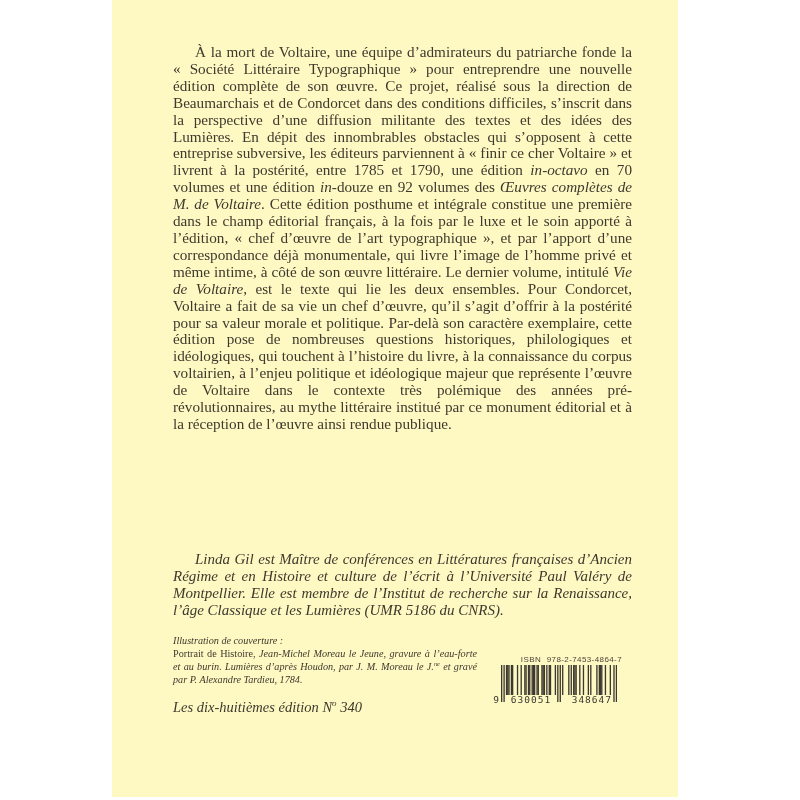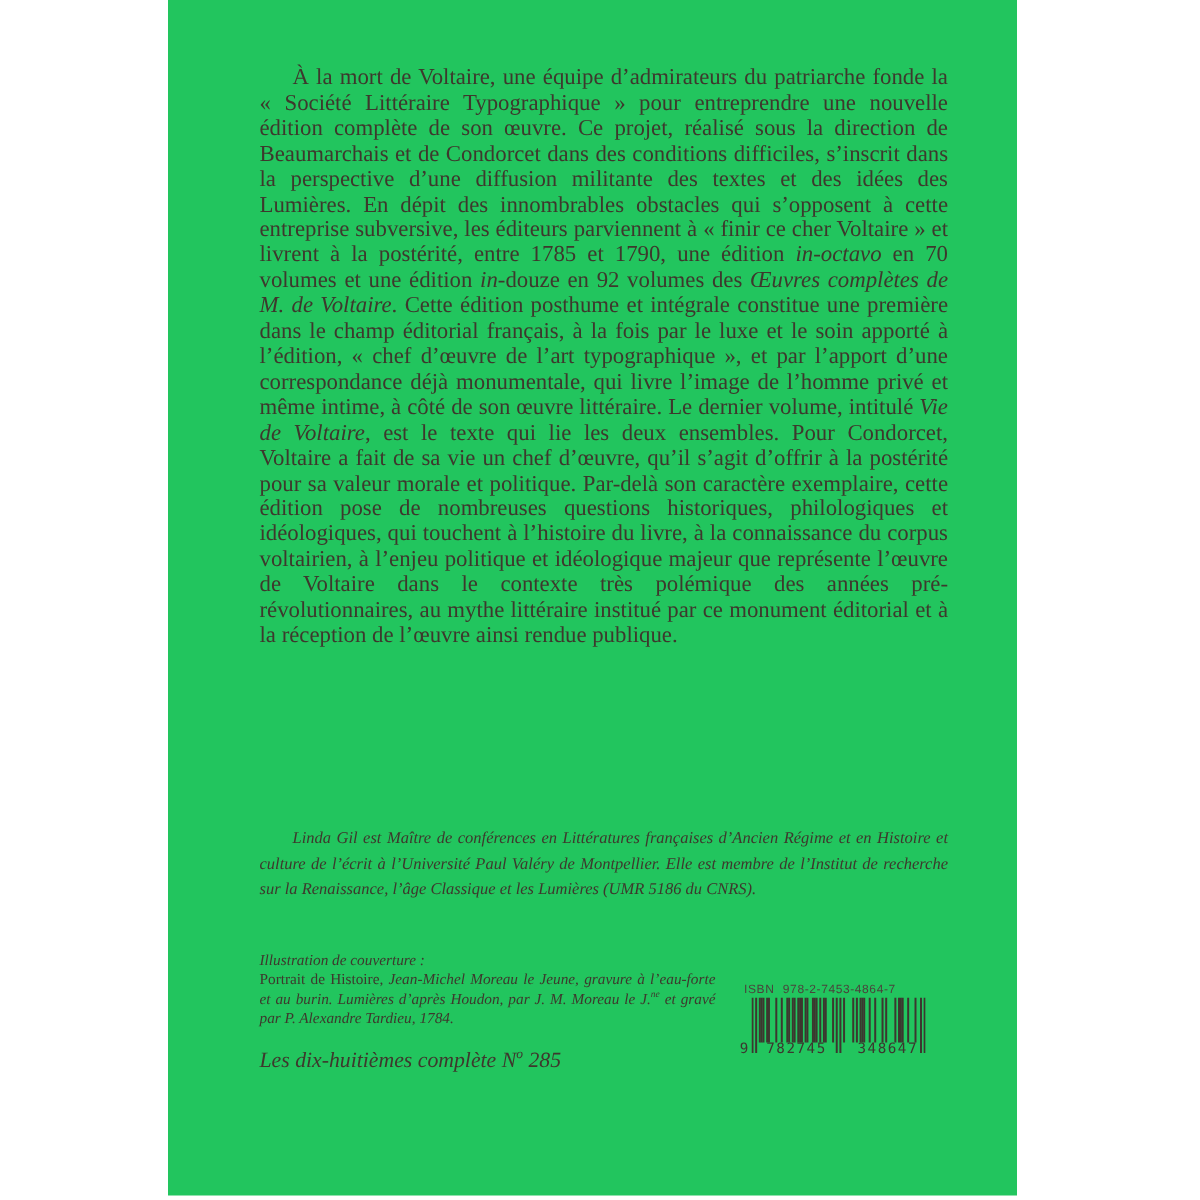--- a/index.html
+++ b/index.html
@@ -1,49 +1,49 @@
 <!DOCTYPE html>
 <html><head>
 <meta charset="utf-8">
 <style>
   html,body{margin:0;padding:0;width:800px;height:800px;background:#ffffff;overflow:hidden;}
   .cover{
     position:absolute;left:112px;top:0;width:566px;height:797px;
-    background:#22c55e;color:#3e382d;
+    background:#fef9c3;color:#3e382d;
     font-family:"Liberation Serif", serif;
   }
   .synopsis{
     position:absolute;left:61px;top:44px;width:459px;
     font-size:15.2px;line-height:16.9px;text-align:justify;
   }
   .synopsis p{margin:0;text-indent:22px;}
   .bio{
     position:absolute;left:61px;top:551px;width:459px;
-    font-size:11px;line-height:17px;text-align:justify;
+    font-size:15px;line-height:17px;text-align:justify;
     font-style:italic;text-indent:22px;margin:0;
   }
   .credits{
     position:absolute;left:61px;top:634px;width:304px;
     font-size:10.2px;line-height:13px;text-align:justify;
   }
   .credits .heading{font-style:italic;margin:0;}
   .credits .body{margin:0;}
   .series{
     position:absolute;left:61px;top:699px;
     font-size:14.5px;font-style:italic;
   }
   .it{font-style:italic;}
   sup{font-size:62%;vertical-align:super;line-height:0;}
   .barcode-block{
     position:absolute;left:384px;top:655px;width:126px;
   }
   .isbn{
     font-family:"Liberation Sans", sans-serif;
     font-size:8px;letter-spacing:0.4px;word-spacing:3px;
-    color:#4a443c;text-align:left;margin:0 0 1px 0;white-space:nowrap;
+    color:#4a443c;text-align:right;margin:0 0 1px 0;white-space:nowrap;
   }
   .bars{position:relative;width:116px;height:40px;margin-left:5px;}
   .bars svg{display:block;}
   .bc-digit{
     position:absolute;top:29px;height:11px;
     font-family:"DejaVu Sans Mono", monospace;
     font-size:9.5px;color:#3c372f;text-align:center;letter-spacing:1px;
   }
   .bc-first{left:-10px;width:10px;letter-spacing:0;}
   .bc-left{left:6px;width:48px;}
@@ -58,21 +58,21 @@
     <p><span>À la mort de Voltaire, une équipe d’admirateurs du patriarche fonde la « Société Littéraire Typographique » pour entreprendre une nouvelle édition complète de son œuvre. Ce projet, réalisé sous la direction de Beaumarchais et de Condorcet dans des conditions difficiles, s’inscrit dans la perspective d’une diffusion militante des textes et des idées des Lumières. En dépit des innombrables obstacles qui s’opposent à cette entreprise subversive, les éditeurs parviennent à « finir ce cher Voltaire » et livrent à la postérité, entre 1785 et 1790, une édition </span><span class="it">in-octavo</span><span> en 70 volumes et une édition </span><span class="it">in</span><span>-douze en 92 volumes des </span><span class="it">Œuvres complètes de M. de Voltaire</span><span>. Cette édition posthume et intégrale constitue une première dans le champ éditorial français, à la fois par le luxe et le soin apporté à l’édition, « chef d’œuvre de l’art typographique », et par l’apport d’une correspondance déjà monumentale, qui livre l’image de l’homme privé et même intime, à côté de son œuvre littéraire. Le dernier volume, intitulé </span><span class="it">Vie de Voltaire</span><span>, est le texte qui lie les deux ensembles. Pour Condorcet, Voltaire a fait de sa vie un chef d’œuvre, qu’il s’agit d’offrir à la postérité pour sa valeur morale et politique. Par-delà son caractère exemplaire, cette édition pose de nombreuses questions historiques, philologiques et idéologiques, qui touchent à l’histoire du livre, à la connaissance du corpus voltairien, à l’enjeu politique et idéologique majeur que représente l’œuvre de Voltaire dans le contexte très polémique des années pré-révolutionnaires, au mythe littéraire institué par ce monument éditorial et à la réception de l’œuvre ainsi rendue publique.</span></p>
   </div>
 
   <p class="bio">Linda Gil est Maître de conférences en Littératures françaises d’Ancien Régime et en Histoire et culture de l’écrit à l’Université Paul Valéry de Montpellier. Elle est membre de l’Institut de recherche sur la Renaissance, l’âge Classique et les Lumières (UMR 5186 du CNRS).</p>
 
   <div class="credits">
     <p class="heading">Illustration de couverture :</p>
     <p class="body"><span>Portrait de Histoire, </span><span class="it">Jean-Michel Moreau le Jeune, gravure à l’eau-forte et au burin. Lumières d’après Houdon, par J. M. Moreau le J.</span><sup class="it">ne</sup><span class="it"> et gravé par P. Alexandre Tardieu, 1784.</span></p>
   </div>
 
-  <div class="series"><span>Les dix-huitièmes complète N</span><sup>o</sup><span> 285</span></div>
+  <div class="series"><span>Les dix-huitièmes édition N</span><sup>o</sup><span> 340</span></div>
 
   <div class="barcode-block">
     <p class="isbn">ISBN 978-2-7453-4864-7</p>
     <div class="bars">
       <svg width="116" height="40" viewBox="0 0 95 40" preserveAspectRatio="none" xmlns="http://www.w3.org/2000/svg">
           <rect x="0" y="0" width="1.08" height="37" fill="#3c372f"></rect>
           <rect x="2" y="0" width="1.08" height="37" fill="#3c372f"></rect>
           <rect x="4" y="0" width="1.08" height="30" fill="#3c372f"></rect>
           <rect x="5" y="0" width="1.08" height="30" fill="#3c372f"></rect>
           <rect x="6" y="0" width="1.08" height="30" fill="#3c372f"></rect>
@@ -111,18 +111,18 @@
           <rect x="78" y="0" width="1.08" height="30" fill="#3c372f"></rect>
           <rect x="80" y="0" width="1.08" height="30" fill="#3c372f"></rect>
           <rect x="81" y="0" width="1.08" height="30" fill="#3c372f"></rect>
           <rect x="82" y="0" width="1.08" height="30" fill="#3c372f"></rect>
           <rect x="85" y="0" width="1.08" height="30" fill="#3c372f"></rect>
           <rect x="89" y="0" width="1.08" height="30" fill="#3c372f"></rect>
           <rect x="92" y="0" width="1.08" height="37" fill="#3c372f"></rect>
           <rect x="94" y="0" width="1.08" height="37" fill="#3c372f"></rect>
         </svg>
       <span class="bc-digit bc-first">9</span>
-      <span class="bc-digit bc-left">782745</span>
+      <span class="bc-digit bc-left">630051</span>
       <span class="bc-digit bc-right">348647</span>
     </div>
   </div>
 
 </div>
 
 </body></html>

